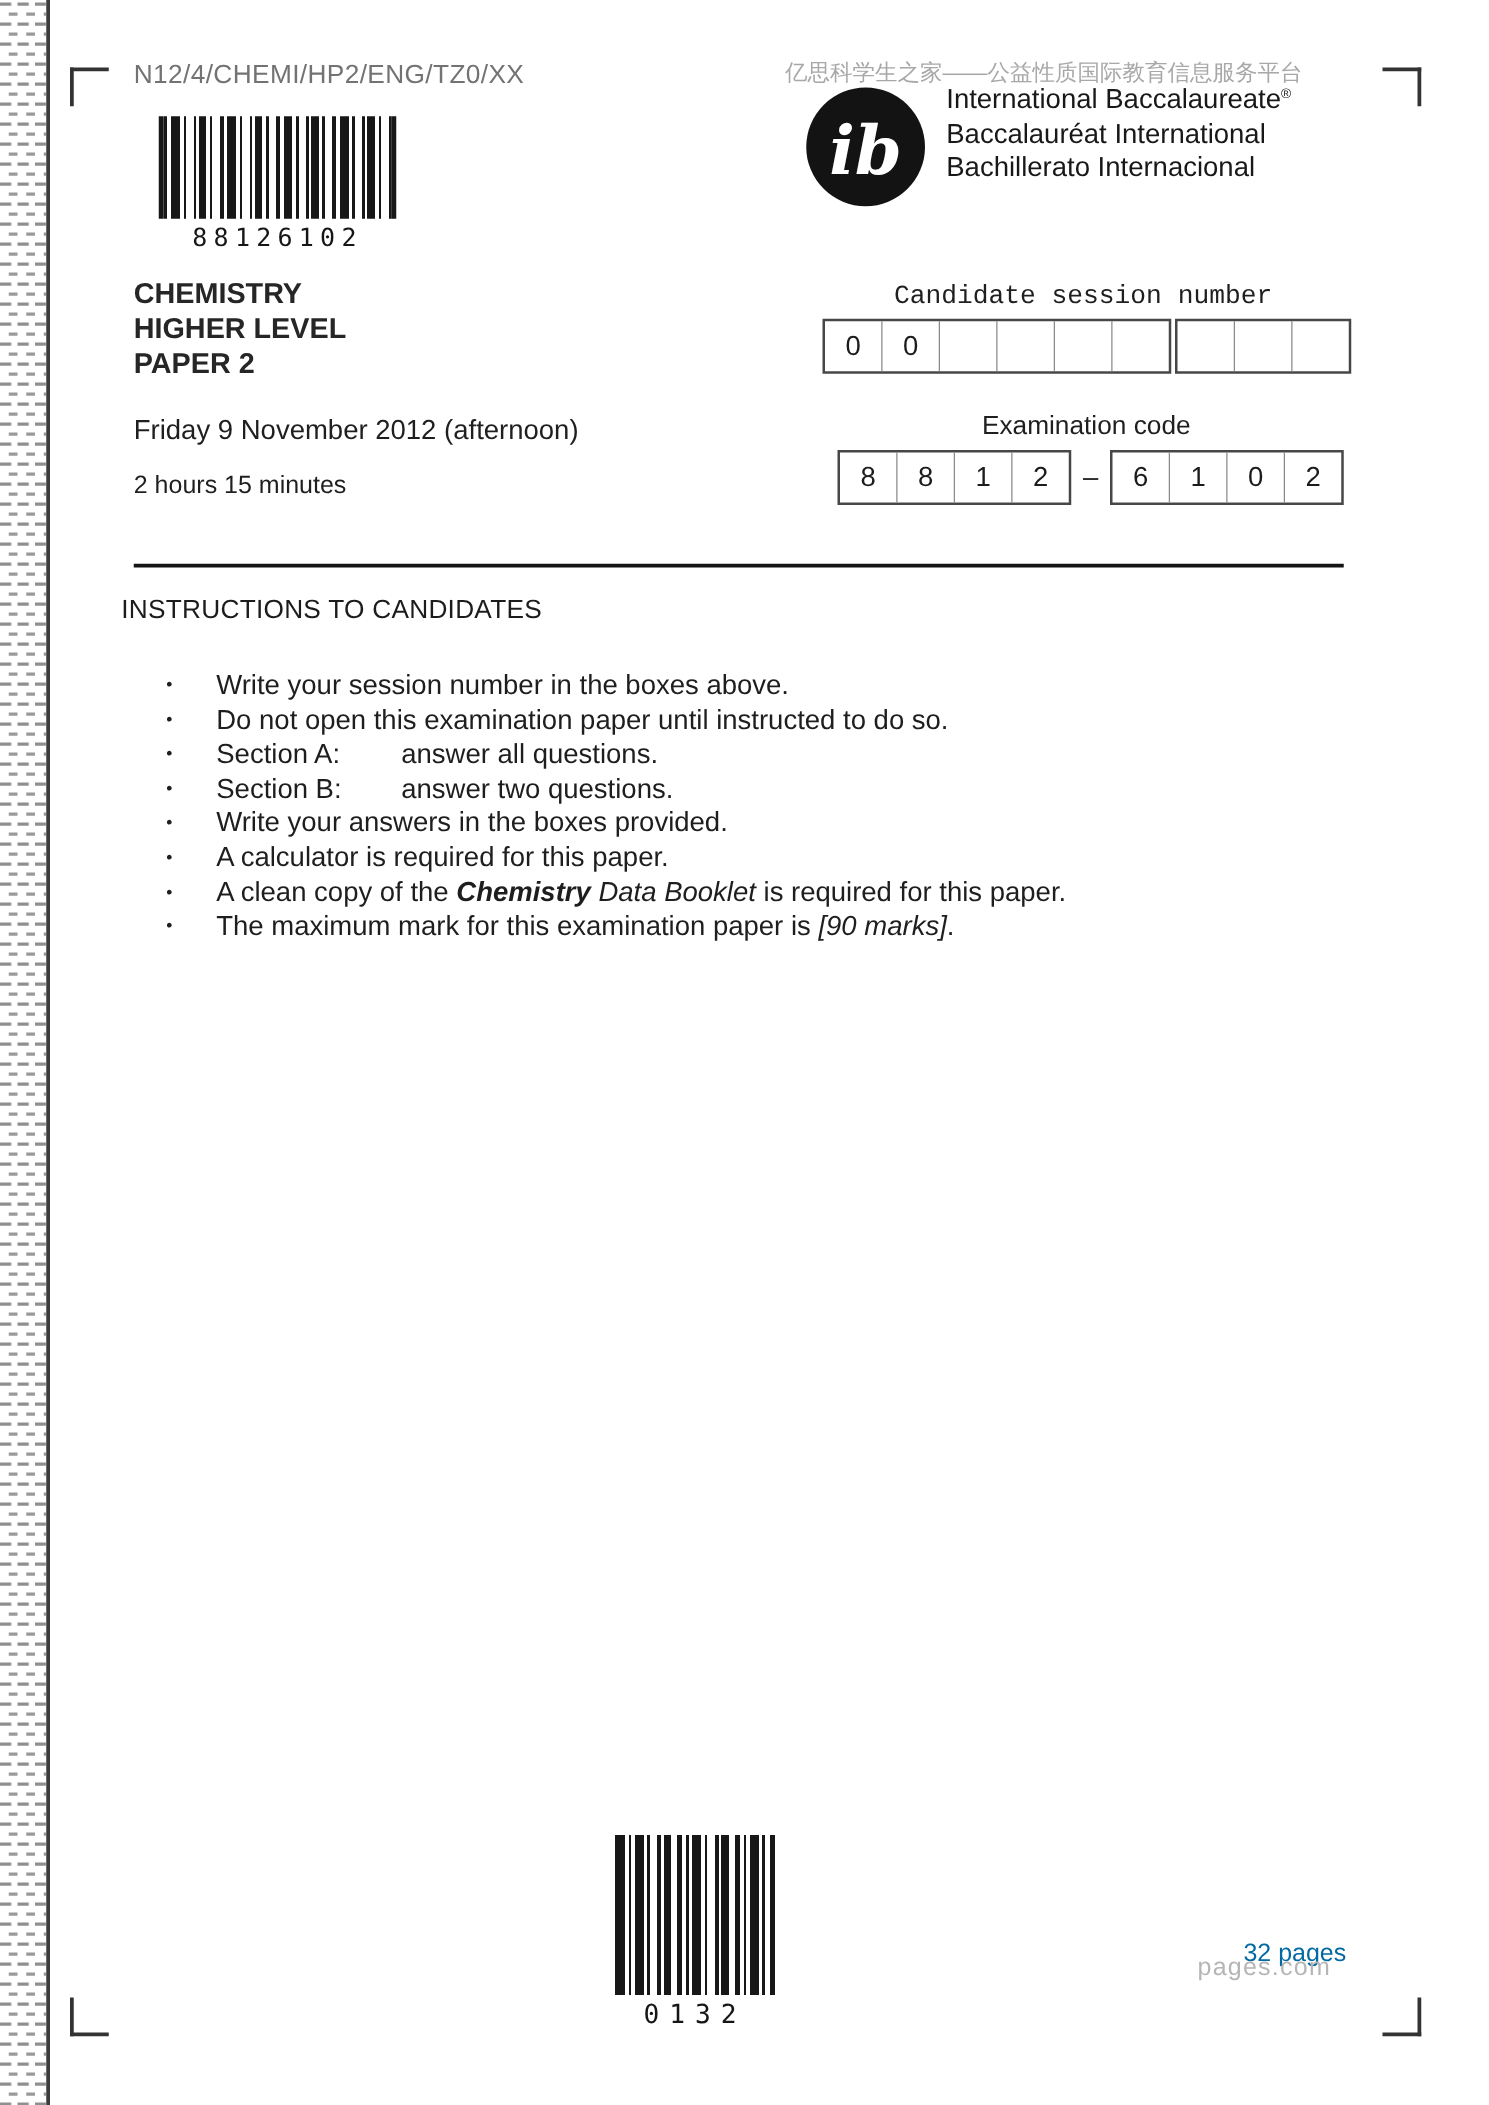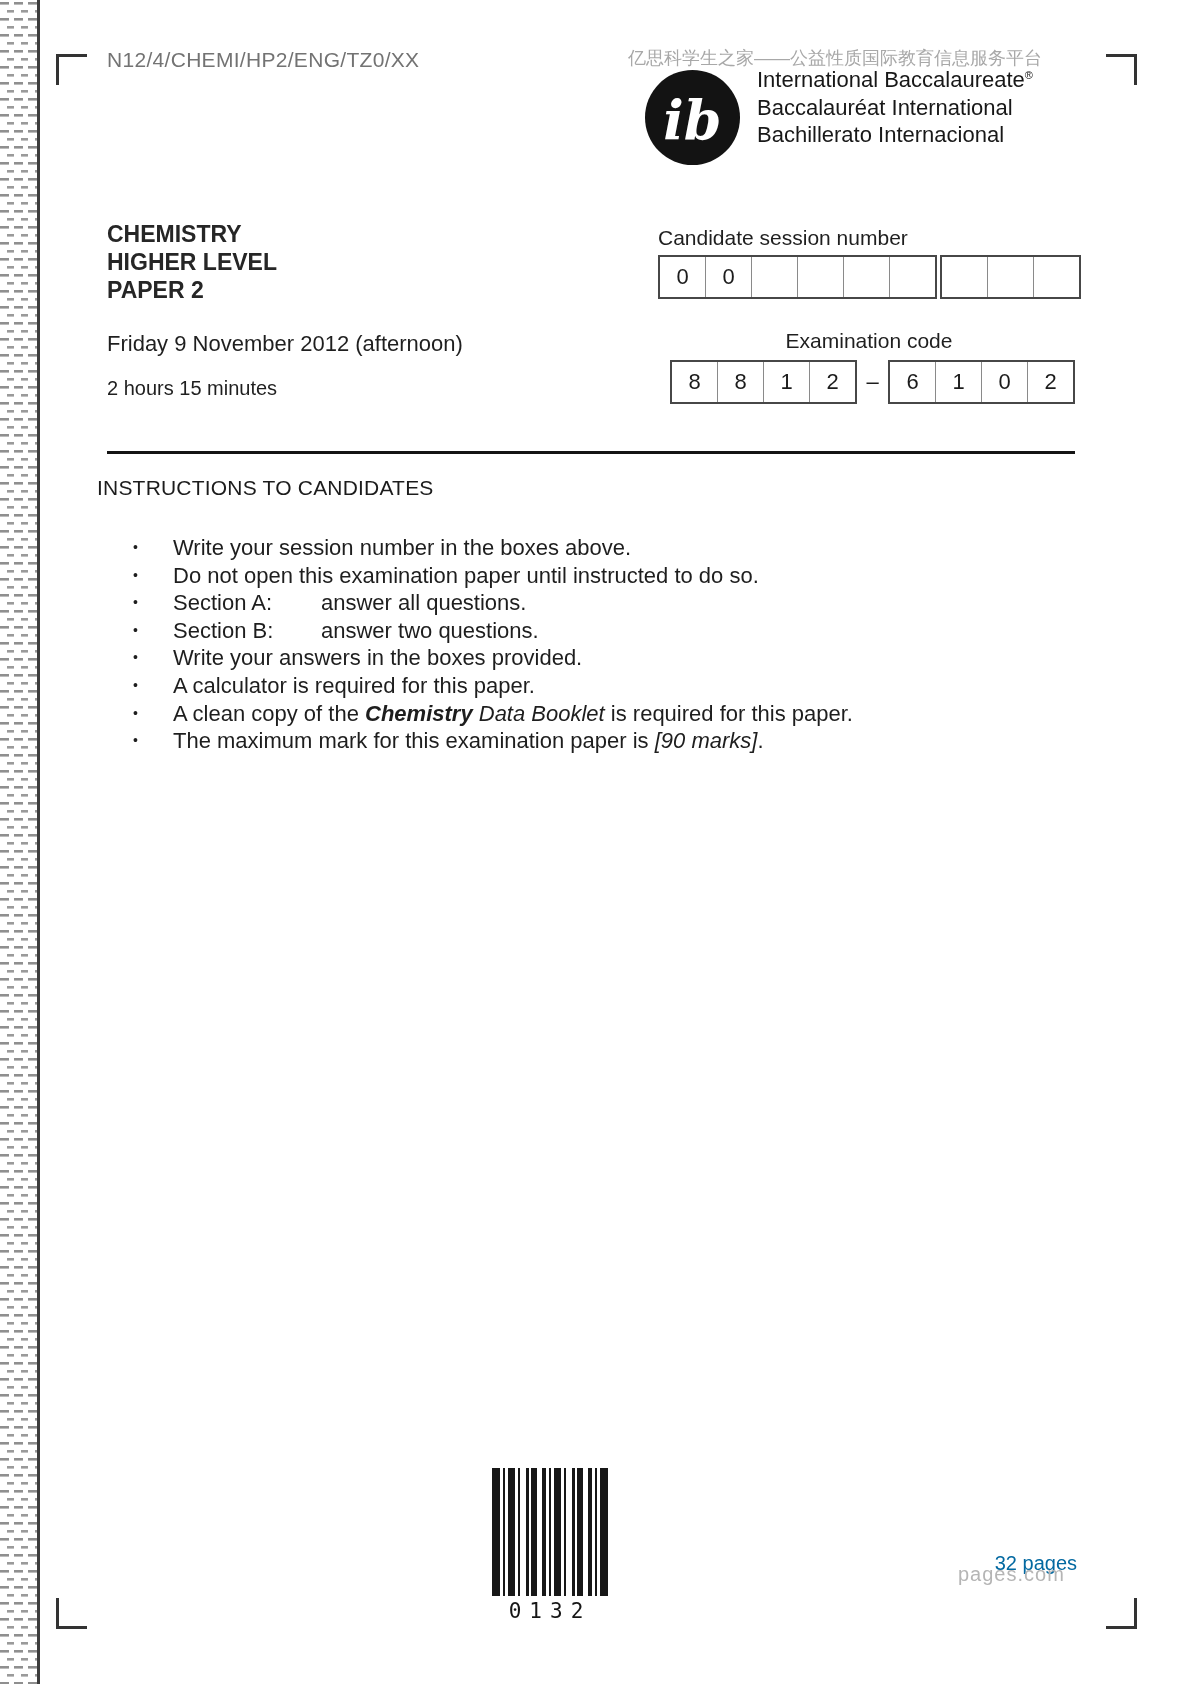--- a/index.html
+++ b/index.html
@@ -35,21 +35,21 @@
   
   .ib-circle{left:645px;top:70px;width:95px;height:95px;border-radius:50%;background:#131313;
     display:flex;align-items:center;justify-content:center;z-index:2;}
   .ib-monogram{color:#fff;font-family:"DejaVu Serif",serif;font-style:italic;font-weight:bold;
     font-size:54px;transform:translateY(2px);}
   .ib-names{left:757px;top:62px;font-size:22px;line-height:27.5px;color:#181818;z-index:2;}
   .ib-names sup{font-size:11px;}
 
   .title{left:107px;top:220px;font-size:23px;font-weight:bold;line-height:28px;color:#262626;}
 
-  .session-label{left:658px;top:226px;width:417px;font-size:21px;}
+  .session-label{left:658px;top:226px;width:417px;text-align:center;font-size:21px;font-family:Liberation Mono, monospace;}
   .session-row{left:658px;top:255px;display:flex;gap:3px;}
   .boxgroup{display:flex;border:2px solid #474747;background:#fff;}
   .cell{width:45px;height:40px;display:flex;align-items:center;justify-content:center;
     font-size:22px;border-left:1px solid #8a8a8a;color:#1c1c1c;}
   .cell:first-child{border-left:none;}
 
   .date{left:107px;top:331px;font-size:22px;}
   .exam-label{left:670px;top:329px;width:398px;text-align:center;font-size:21px;}
   .exam-row{left:670px;top:360px;display:flex;align-items:center;}
   .dash{width:31px;text-align:center;font-size:22px;color:#1c1c1c;}
@@ -59,21 +59,21 @@
 
   .instr-heading{left:97px;top:476px;font-size:21px;letter-spacing:.2px;color:#1c1c1c;}
   .instr-list{position:absolute;left:133px;top:534px;margin:0;padding:0;list-style:none;
     font-size:22px;color:#1e1e1e;}
   .instr-list li{display:flex;line-height:27.6px;}
   .blt{width:40px;font-size:14px;line-height:27.6px;flex:none;}
   .sec-label{display:inline-block;width:148px;}
   .bi{font-weight:bold;font-style:italic;}
   .it{font-style:italic;}
 
-  .footer-barcode{left:492px;top:1468px;width:116px;}
+  .footer-barcode{left:492px;top:1468px;width:128px;}
   .bars-bottom{height:128px;border-left:4px solid #171717;border-right:4px solid #171717;
     background:repeating-linear-gradient(90deg,
       #171717 0 4px,#fff 4px 7px,#171717 7px 9px,#fff 9px 12px,
       #171717 12px 19px,#fff 19px 22px,#171717 22px 24px,#fff 24px 30px,
       #171717 30px 33px,#fff 33px 35px,#171717 35px 41px,#fff 41px 46px);}
   .fb-num{text-align:center;font-size:21px;letter-spacing:8px;margin-top:3px;
     font-family:"DejaVu Sans Mono",monospace;color:#161616;}
 
   .footer-text{right:114px;top:1550px;text-align:right;font-size:20px;line-height:26px;color:#0369a1;}
   .wm-bottom{left:958px;top:1563px;font-size:20px;color:#b5b5b5;letter-spacing:1px;z-index:3;}
@@ -94,20 +94,24 @@
     <rect x="37" width="3" height="1684" fill="#3c3c3c"></rect>
   </svg>
 
   <div class="crop tl"></div>
   <div class="crop tr"></div>
   <div class="crop bl"></div>
   <div class="crop br"></div>
 
   <div class="abs paper-code">N12/4/CHEMI/HP2/ENG/TZ0/XX</div>
 
+  <div class="abs top-barcode">
+    <div class="bars bars-top"></div>
+    <div class="bar-num">88126102</div>
+  </div>
 
   <div class="abs wm-top">亿思科学生之家——公益性质国际教育信息服务平台</div>
 
   <div class="abs ib-circle">
     <span class="ib-monogram">ib</span>
   </div>
   <div class="abs ib-names">
     <div><span>International Baccalaureate</span><sup>®</sup></div>
     <div>Baccalauréat International</div>
     <div>Bachillerato Internacional</div>

